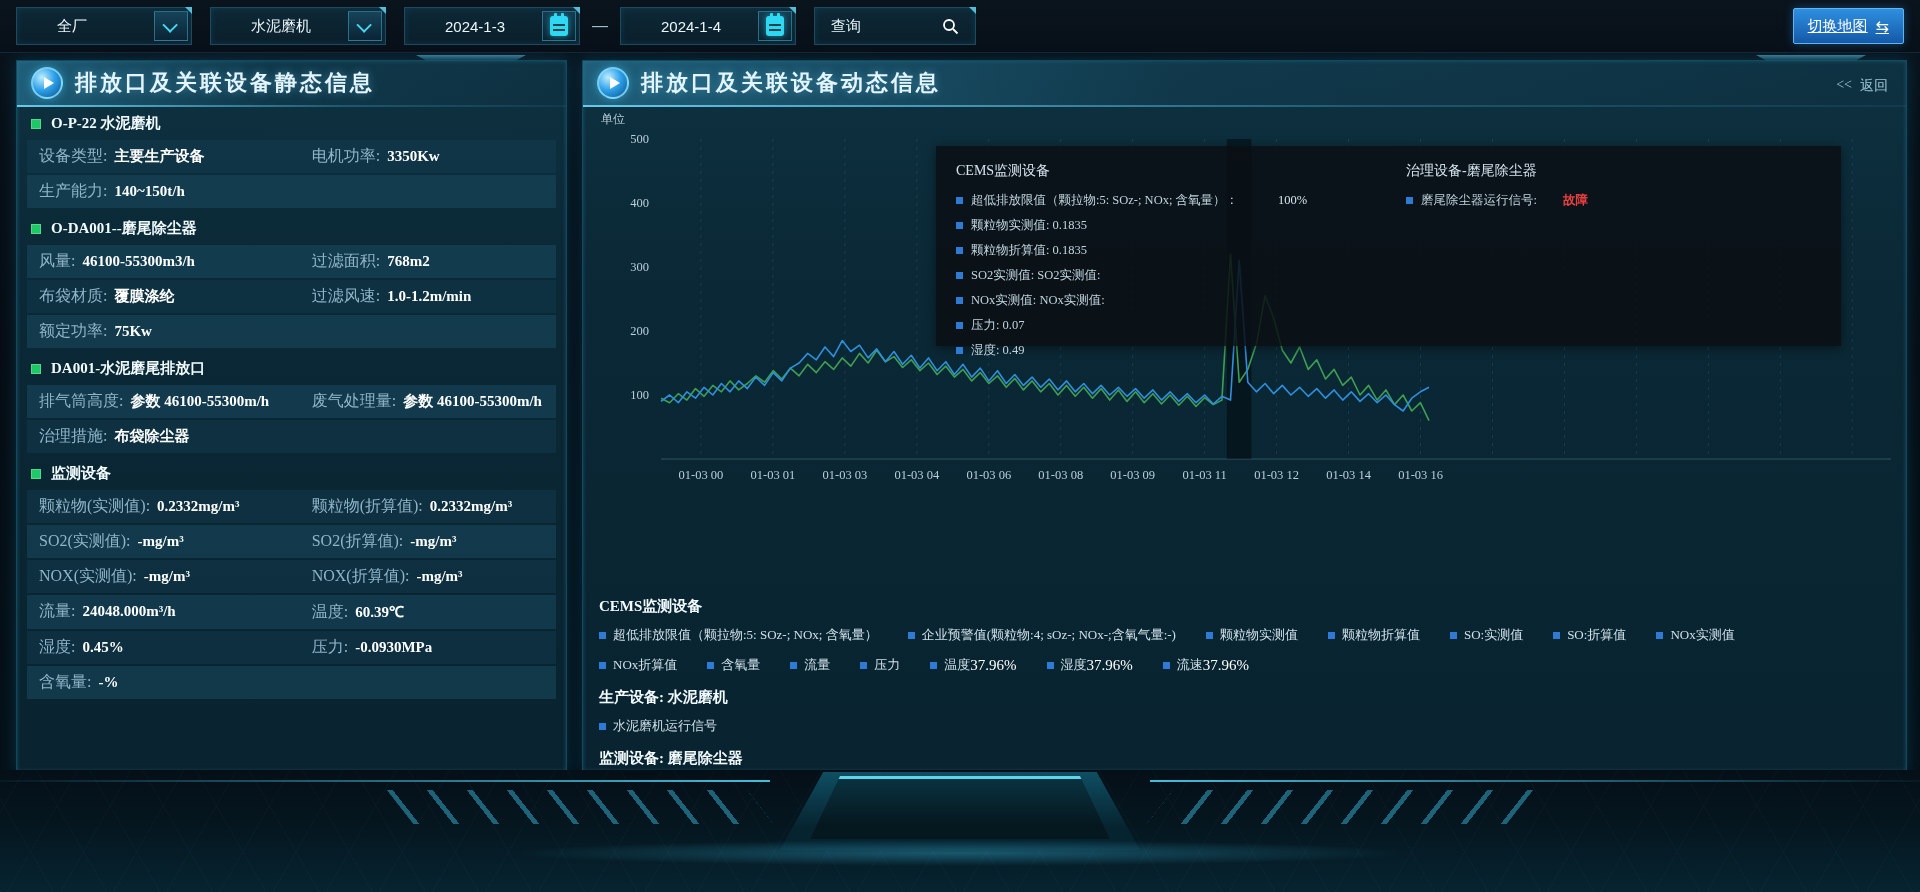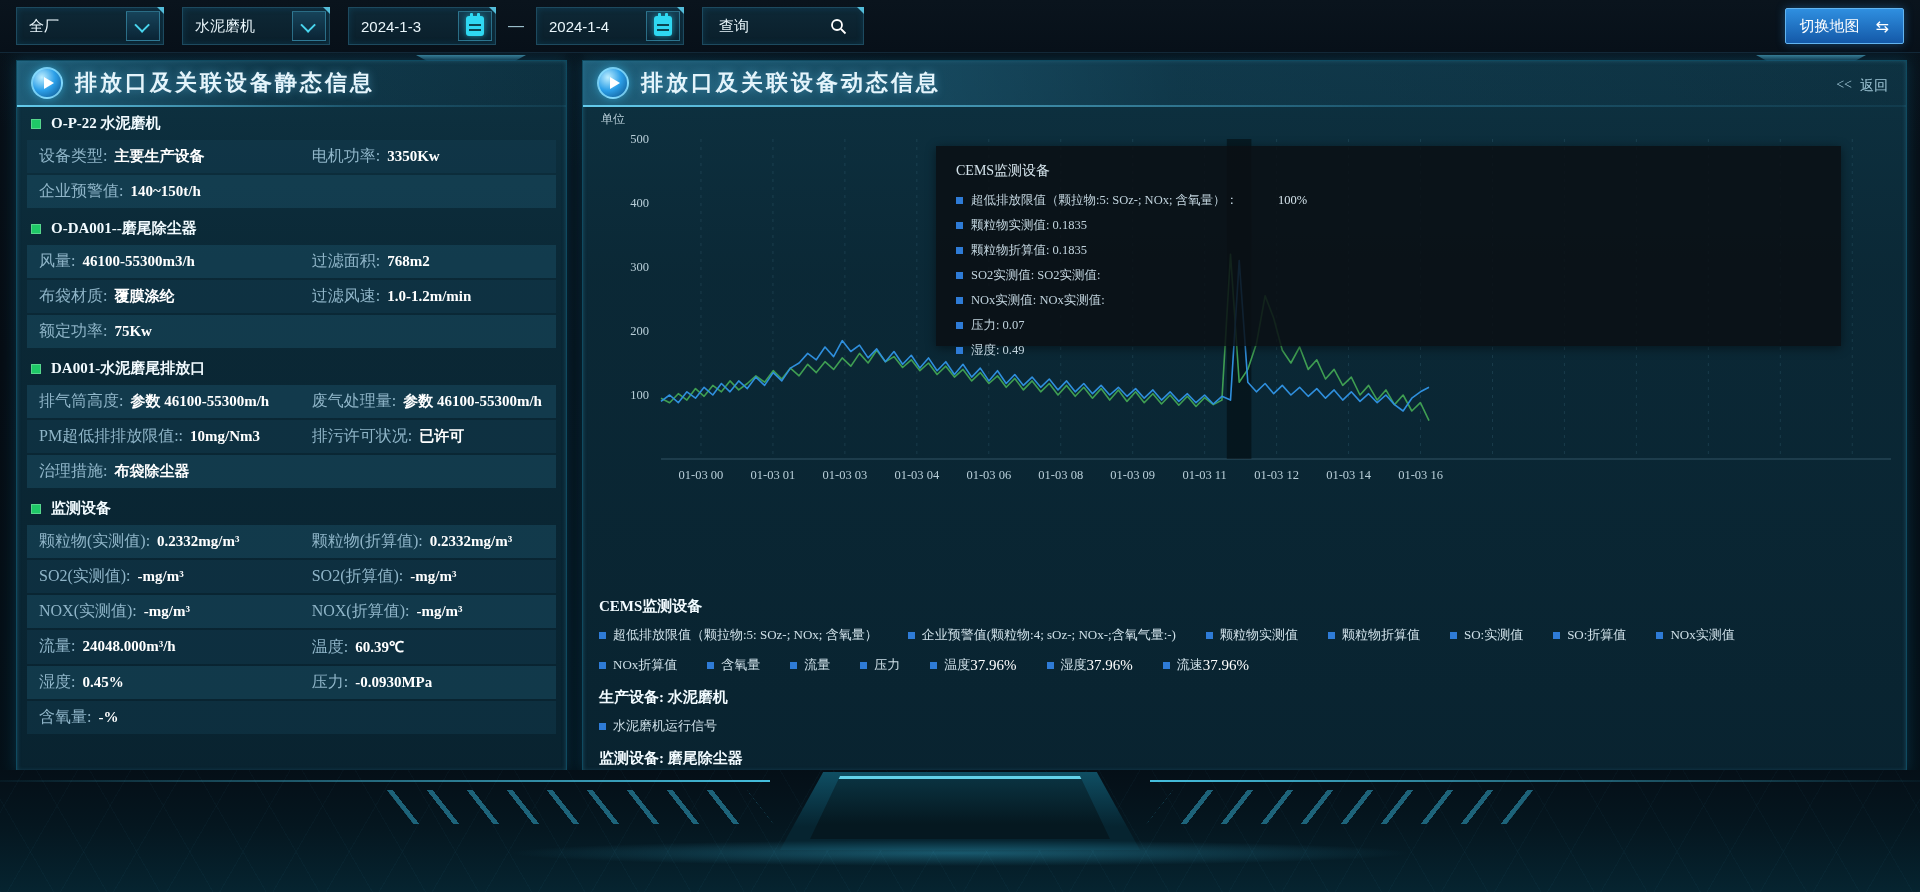--- a/index.html
+++ b/index.html
@@ -10,41 +10,41 @@
       radial-gradient(900px 300px at 85% 0%, rgba(20,60,80,.2), transparent 60%),
       linear-gradient(180deg,#081119 0%, #060d14 40%, #04121a 100%);
     font-family:"Liberation Sans","DejaVu Sans",sans-serif;
     color:#e6f2f7; -webkit-font-smoothing:antialiased;
   }
   
   .topbar{position:absolute;top:0;left:0;right:0;height:52px;display:flex;align-items:center;
     padding:0 16px;gap:18px;background:linear-gradient(180deg,#0a141d,#071019);
     border-bottom:1px solid rgba(40,90,120,.3);z-index:30;}
   .ctl{position:relative;height:36px;background:linear-gradient(180deg,#0e2836,#0a1f2b);
-    border:1px solid #1d4a5f;display:flex;align-items:center;box-shadow:0 0 6px rgba(20,120,160,.25) inset;}
+    border:1px solid #1d4a5f;display:flex;align-items:center;box-shadow:0 0 6px rgba(20,120,160,.25) inset;padding-left:28px;}
   .ctl::before{content:'';position:absolute;right:-1px;top:-1px;border-top:7px solid #5fd4f2;border-left:7px solid transparent;opacity:.85;}
   .ctl .txt{font-size:15px;color:#eaf6fb;padding:0 12px;flex:1;white-space:nowrap;}
   .selectbox{width:146px;}
   .chevbox{width:32px;height:28px;margin-right:3px;border:1px solid rgba(80,190,225,.45);
     background:linear-gradient(180deg,rgba(30,90,120,.55),rgba(10,40,60,.55));
     display:flex;align-items:center;justify-content:center;flex:0 0 auto;}
   .chev{width:9px;height:9px;border-left:2px solid #49d6ef;border-bottom:2px solid #49d6ef;transform:rotate(-45deg) translateY(-2px);}
   .datebox{width:146px;}
   .calwrap{width:32px;height:28px;margin-right:3px;border:1px solid rgba(80,190,225,.45);
     background:linear-gradient(180deg,rgba(30,90,120,.4),rgba(10,40,60,.5));display:flex;align-items:center;justify-content:center;flex:0 0 auto;}
   .cal{width:18px;height:20px;background:#2fd8f2;border-radius:3px;position:relative;box-shadow:0 0 6px rgba(47,216,242,.6);}
   .cal::before{content:'';position:absolute;left:3px;right:3px;top:8px;height:2px;background:#0a4652;box-shadow:0 5px 0 #0a4652;}
   .cal::after{content:'';position:absolute;top:-3px;left:4px;width:3px;height:5px;background:#2fd8f2;border-radius:1px;box-shadow:7px 0 0 #2fd8f2;}
   .range-sep{color:#9fc3d0;font-size:16px;margin:0 -6px;}
   .querybtn{width:128px;justify-content:space-between;padding:0 16px;cursor:pointer;}
   .querybtn .txt{padding:0;flex:0 0 auto;}
   .spacer{flex:1;}
-  .mapbtn{height:34px;padding:0 14px;display:flex;align-items:center;gap:16px;cursor:pointer;
+  .mapbtn{height:34px;padding:0 14px;display:flex;align-items:center;gap:8px;cursor:pointer;
     background:linear-gradient(180deg,#2f8fe0,#1459a8);border:1px solid #62b4f0;border-radius:2px;
-    font-size:15px;color:#fff;box-shadow:0 0 10px rgba(47,143,224,.4);}
+    font-size:15px;color:#fff;box-shadow:0 0 10px rgba(47,143,224,.4);text-decoration:underline;}
   .mapbtn .glyph{font-size:16px;}
   
   .panel{position:absolute;top:60px;height:710px;
     background:linear-gradient(180deg,rgba(14,52,68,.92) 0%, rgba(11,42,56,.94) 30%, rgba(9,36,49,.96) 100%);
     border:1px solid #0f4a60;box-shadow:0 0 14px rgba(10,80,110,.5), 0 0 4px rgba(80,200,240,.25) inset;font-family:Liberation Serif, serif;}
   .panel-left{left:16px;width:549px;}
   .panel-right{left:582px;width:1323px;}
   .panel::after{content:'';position:absolute;top:-6px;width:110px;height:6px;right:40px;
     background:linear-gradient(180deg,rgba(90,200,235,.8),rgba(20,80,110,.6));
     clip-path:polygon(10% 100%,90% 100%,100% 0,0 0);opacity:.7;}
@@ -173,21 +173,21 @@
           <span class="lbl">设备类型:</span>
           <span class="val">主要生产设备</span>
         </div>
         <div class="info-cell">
           <span class="lbl">电机功率:</span>
           <span class="val">3350Kw</span>
         </div>
       </div>
       <div class="info-row">
         <div class="info-cell">
-          <span class="lbl">企业预警值:</span>
+          <span class="lbl">生产能力:</span>
           <span class="val">140~150t/h</span>
         </div>
       </div>
       <div class="section-head">
         <span class="bullet"></span>
         <span class="section-title-text">O-DA001--磨尾除尘器</span>
       </div>
       <div class="info-row">
         <div class="info-cell">
           <span class="lbl">风量:</span>
@@ -219,30 +219,20 @@
         <span class="section-title-text">DA001-水泥磨尾排放口</span>
       </div>
       <div class="info-row">
         <div class="info-cell">
           <span class="lbl">排气筒高度:</span>
           <span class="val">参数 46100-55300m/h</span>
         </div>
         <div class="info-cell">
           <span class="lbl">废气处理量:</span>
           <span class="val">参数 46100-55300m/h</span>
-        </div>
-      </div>
-      <div class="info-row">
-        <div class="info-cell">
-          <span class="lbl">PM超低排排放限值::</span>
-          <span class="val">10mg/Nm3</span>
-        </div>
-        <div class="info-cell">
-          <span class="lbl">排污许可状况:</span>
-          <span class="val">已许可</span>
         </div>
       </div>
       <div class="info-row">
         <div class="info-cell">
           <span class="lbl">治理措施:</span>
           <span class="val">布袋除尘器</span>
         </div>
       </div>
       <div class="section-head">
         <span class="bullet"></span>
@@ -386,20 +376,28 @@
           <div class="tt-item">
             <span class="sq"></span>
             <span class="tt-lbl">压力: 0.07</span>
           </div>
           <div class="tt-item">
             <span class="sq"></span>
             <span class="tt-lbl">湿度: 0.49</span>
           </div>
         </div>
     </div>
+    <div>
+      <div class="tt-title">治理设备-磨尾除尘器</div>
+      <div class="tt-item">
+        <span class="sq"></span>
+        <span>磨尾除尘器运行信号:</span>
+        <span class="tt-status fault">故障</span>
+      </div>
+    </div>
   </div>
 
   <div class="legend-block">
     <div class="lg-title">CEMS监测设备</div>
     <div class="lg-row">
         <span class="lg-item">
           <span class="sq"></span>
           <span>超低排放限值（颗拉物:5: SOz-; NOx; 含氧量）</span>
         </span>
         <span class="lg-item">

